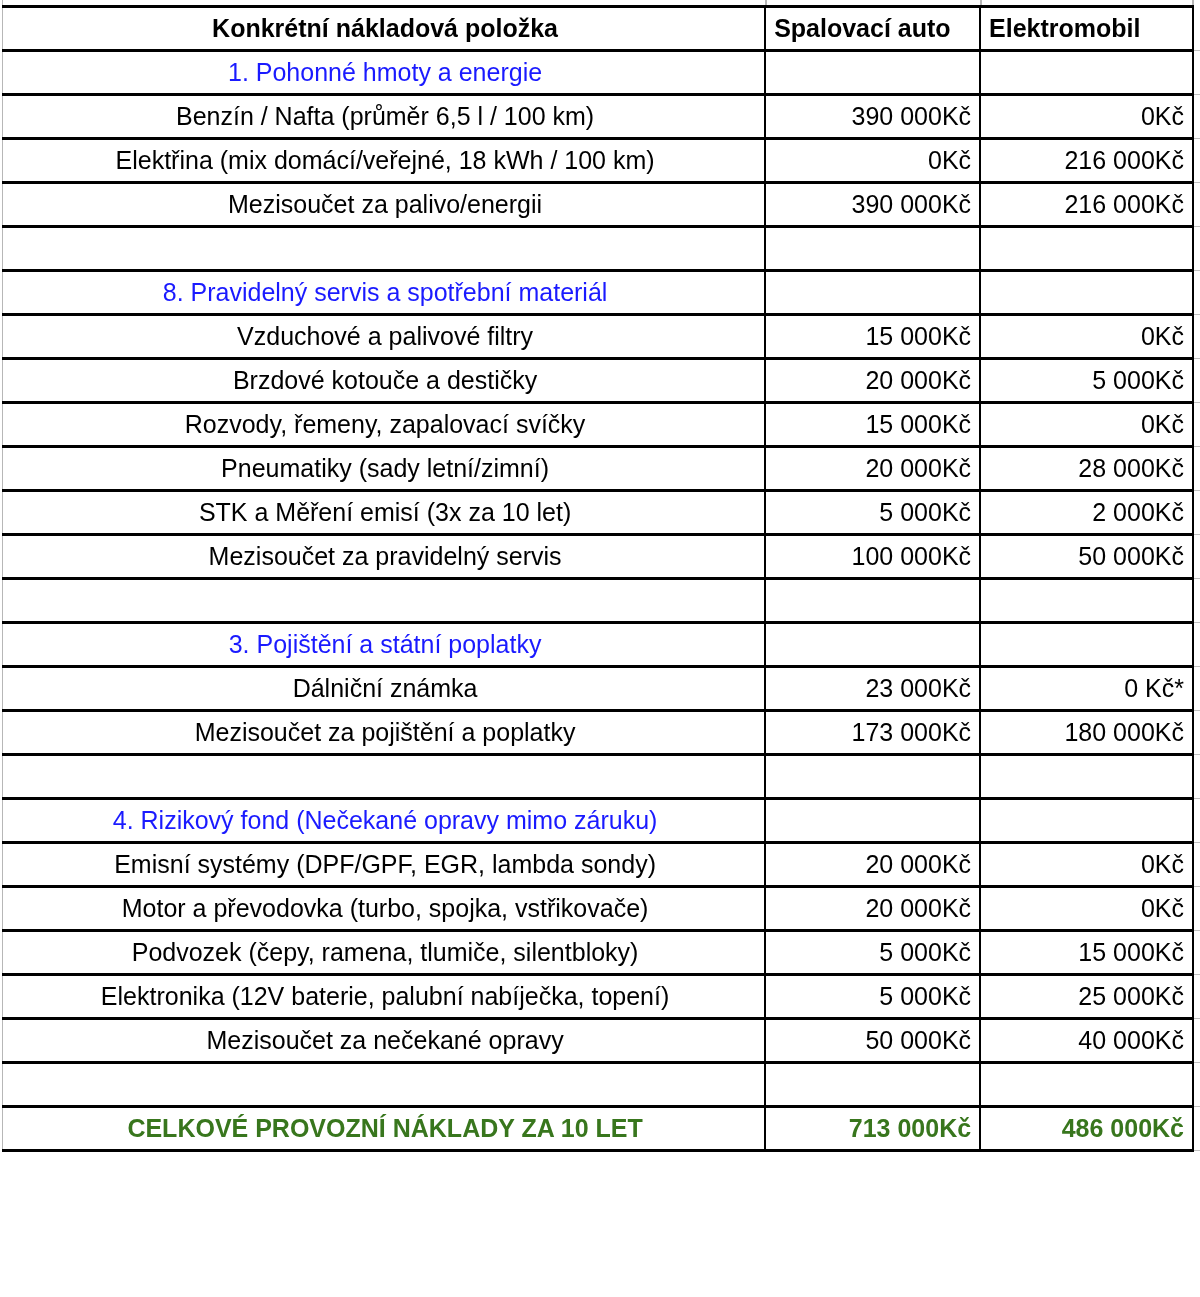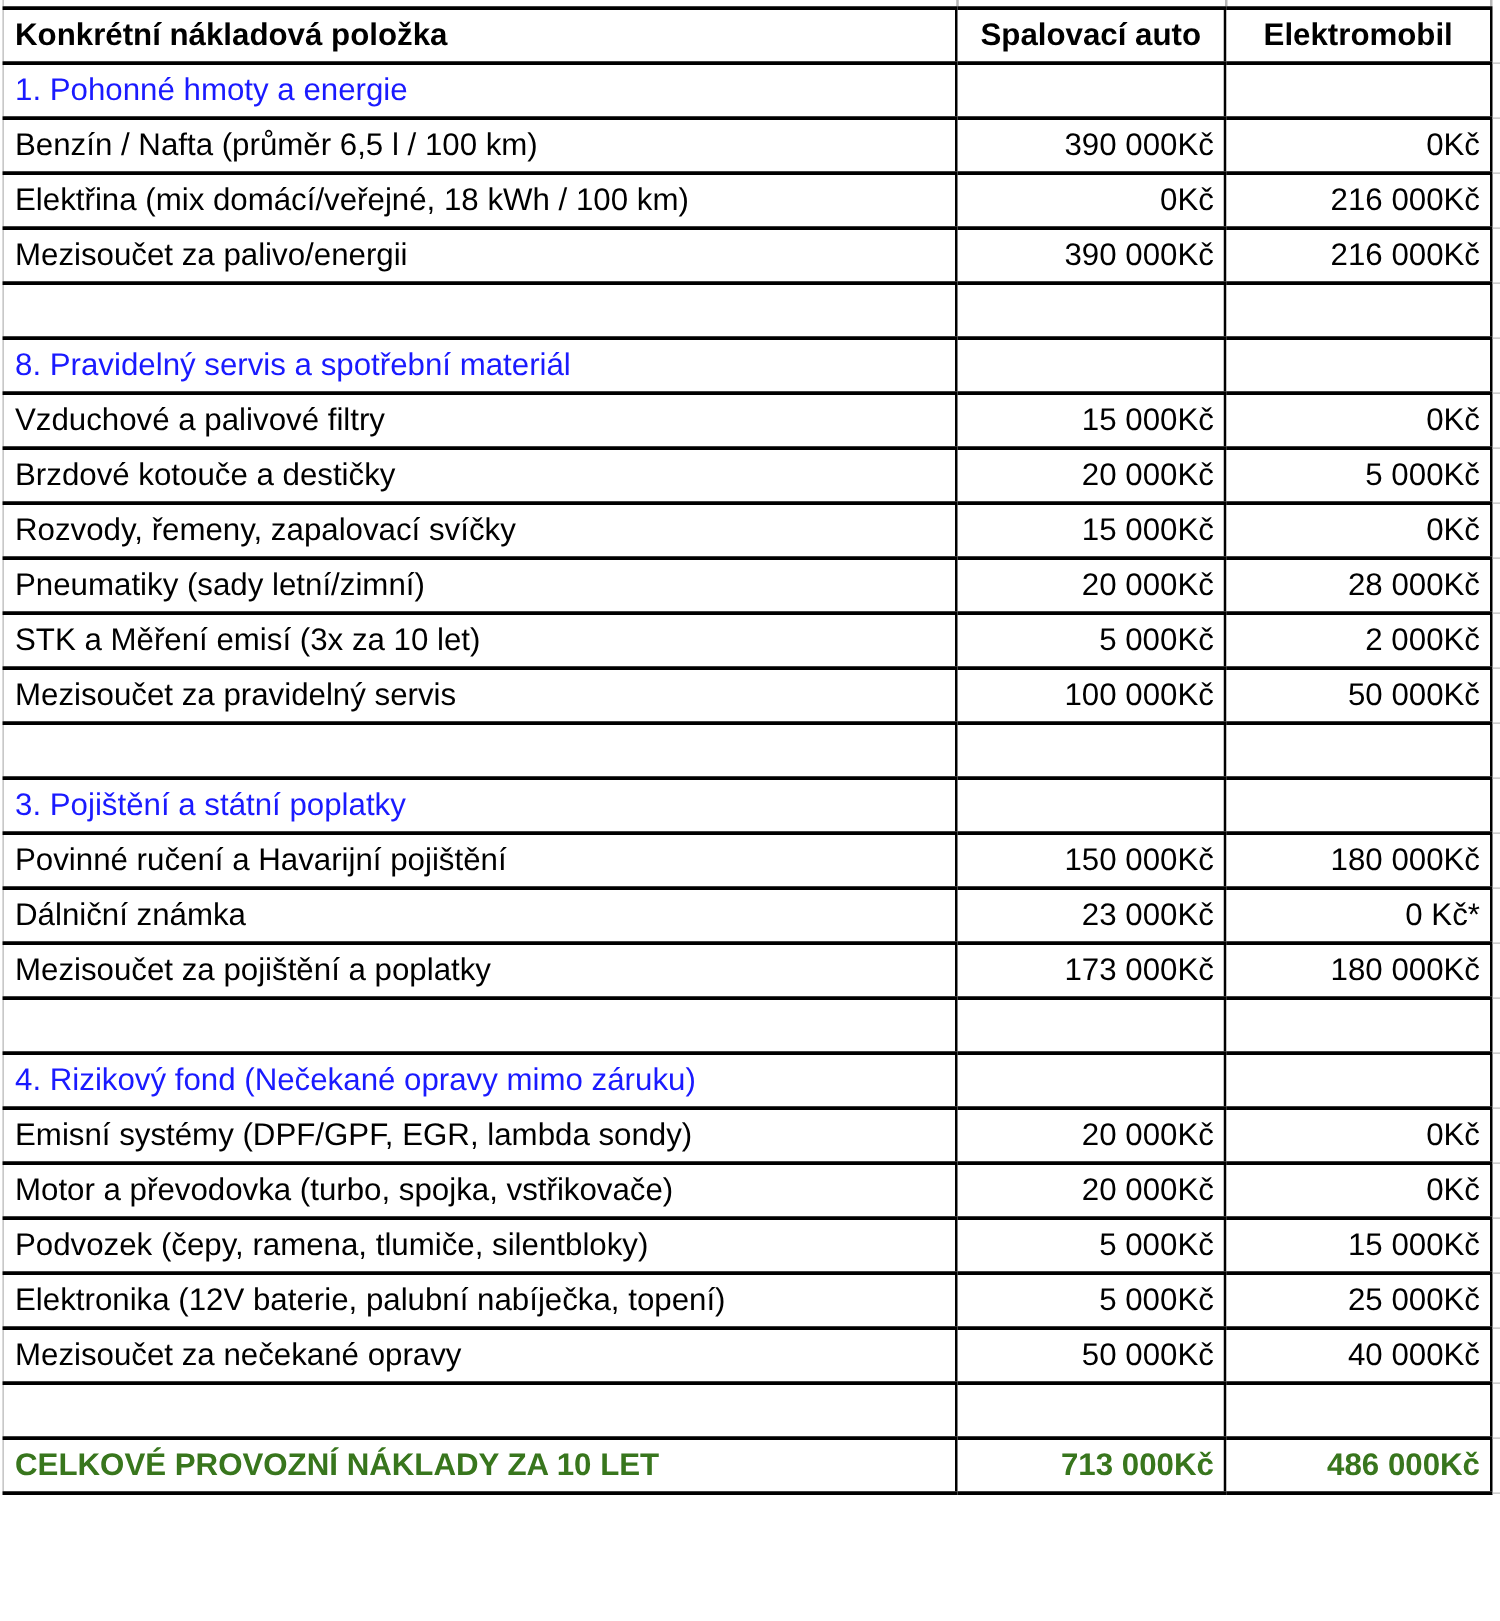--- a/index.html
+++ b/index.html
@@ -45,31 +45,31 @@
     border-bottom: 3px solid #000000;
     border-left: 2px solid #000000;
     border-right: 2px solid #000000;
     padding: 0;
     overflow: hidden;
     white-space: nowrap;
     vertical-align: middle;
     font-weight: normal;
   }
   table.cost-table .c-item {
-    text-align: left;
+    text-align: center;
     padding-left: 9px;
     padding-right: 6px;
     border-left: 1px solid #b7b7b7; 
   }
   table.cost-table .c-val {
     text-align: right;
     padding-right: 8px;
     padding-left: 6px;
   }
-  table.cost-table th.c-val { text-align: center; padding-left: 8px; }
+  table.cost-table th.c-val { text-align: left; padding-left: 8px; }
   
   table.cost-table .c-stub {
     border-top: none;
     border-right: none;
     border-bottom: 1px solid #c0c0c0;
     background: #ffffff;
   }
   tr.row-header th { font-weight: bold; }
   tr.row-section td.c-item { color: var(--section-color, #1a1aff); }
   tr.row-total td { color: var(--total-color, #38761d); font-weight: bold; }
@@ -180,26 +180,20 @@
       <td class="c-val"></td>
       <td class="c-stub"></td>
     </tr>
         <tr class="row-section">
       <td class="c-item">3. Pojištění a státní poplatky</td>
       <td class="c-val"></td>
       <td class="c-val"></td>
       <td class="c-stub"></td>
     </tr>
         <tr class="row-item">
-      <td class="c-item">Povinné ručení a Havarijní pojištění</td>
-      <td class="c-val">150 000Kč</td>
-      <td class="c-val">180 000Kč</td>
-      <td class="c-stub"></td>
-    </tr>
-        <tr class="row-item">
       <td class="c-item">Dálniční známka</td>
       <td class="c-val">23 000Kč</td>
       <td class="c-val">0 Kč*</td>
       <td class="c-stub"></td>
     </tr>
         <tr class="row-item">
       <td class="c-item">Mezisoučet za pojištění a poplatky</td>
       <td class="c-val">173 000Kč</td>
       <td class="c-val">180 000Kč</td>
       <td class="c-stub"></td>

